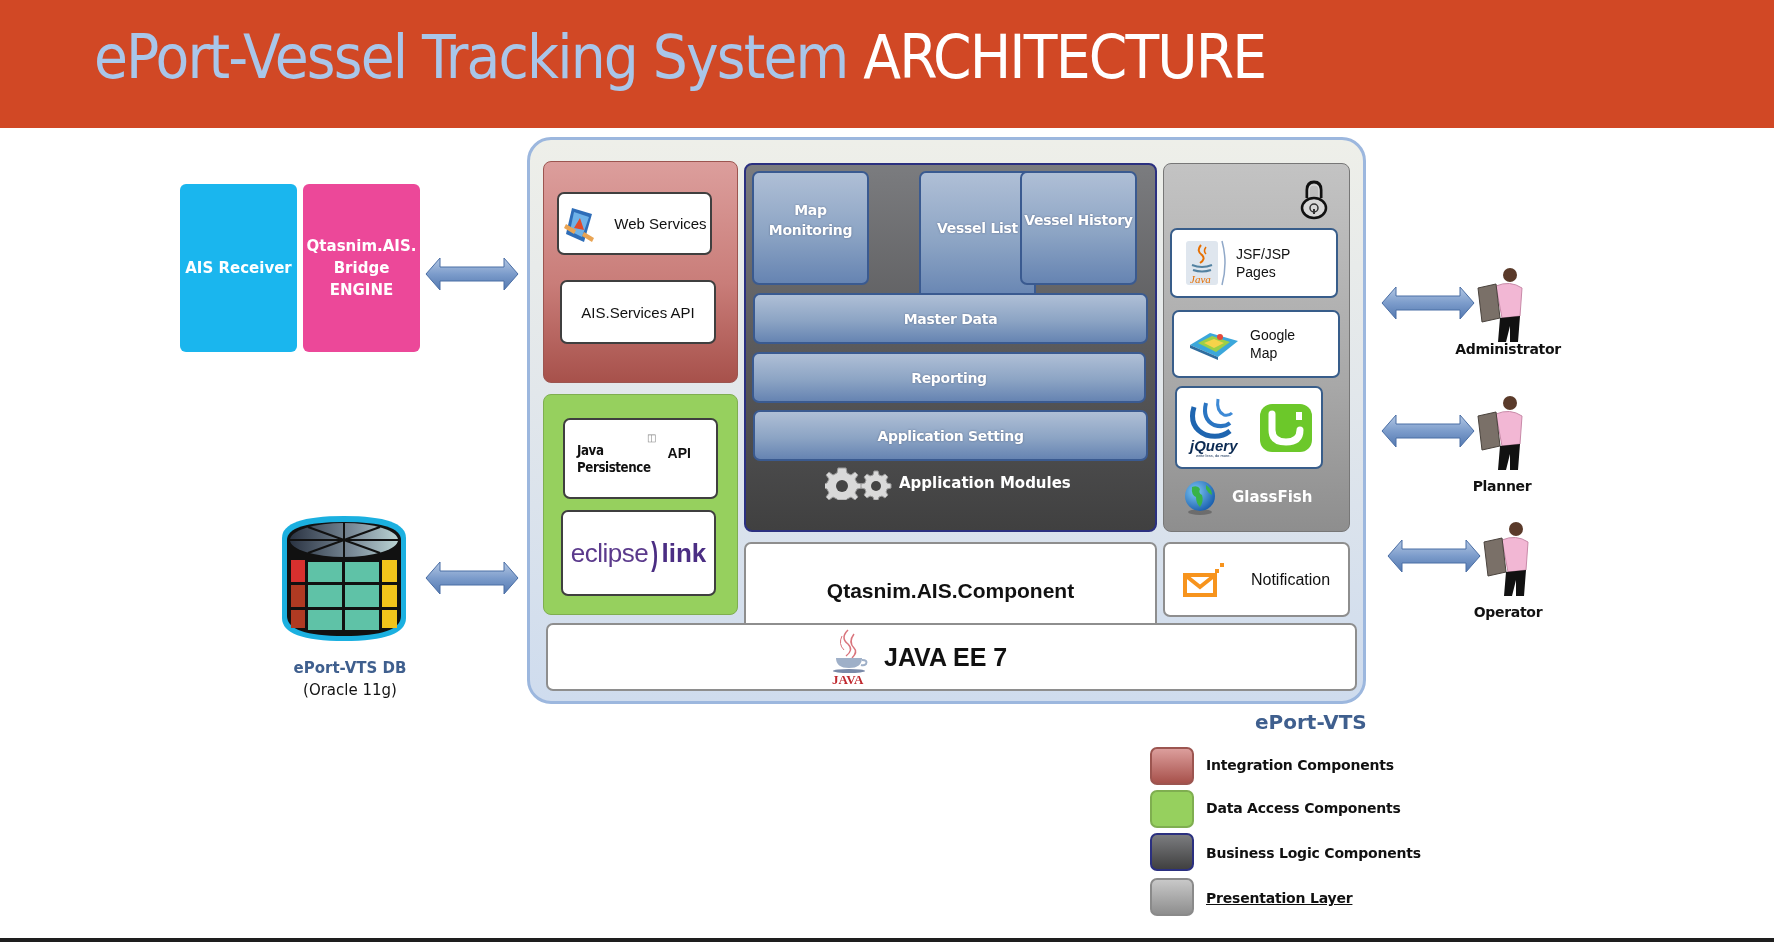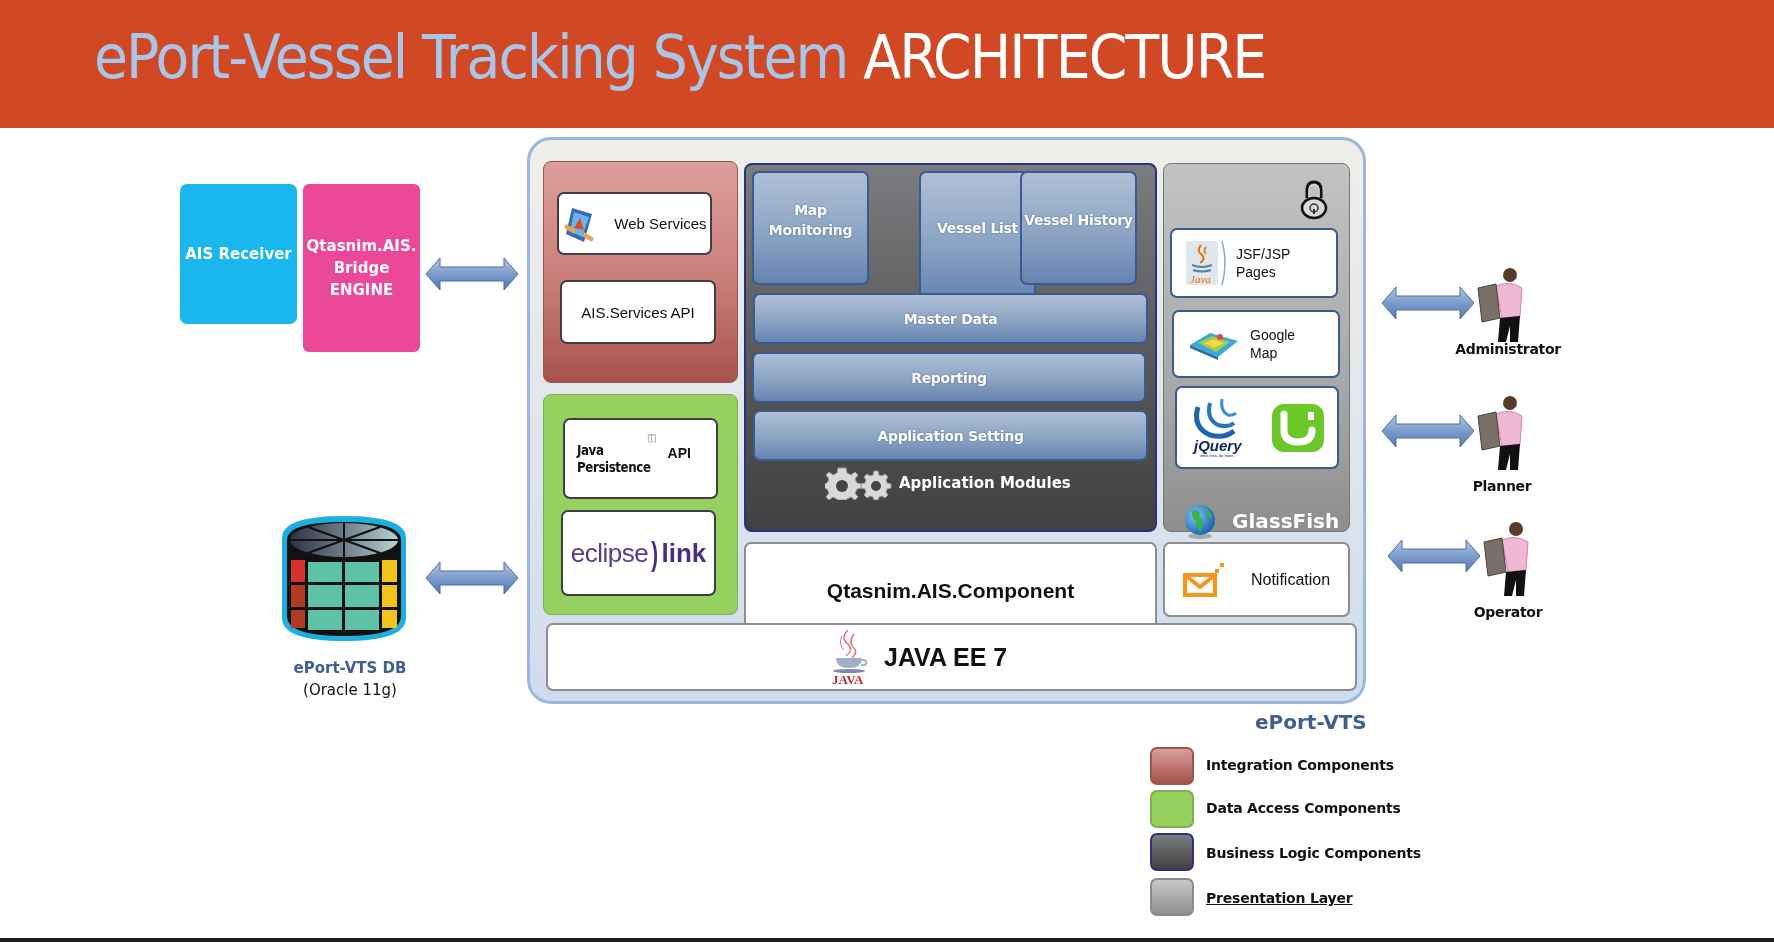--- a/index.html
+++ b/index.html
@@ -10,21 +10,21 @@
   
   #header { left: 0; top: 0; width: 1774px; height: 128px; background: #D14825; }
   #title { left: 94px; top: 22px; font-family: "DejaVu Sans", sans-serif; font-size: 60px; letter-spacing: -2px; white-space: nowrap; font-weight: normal; transform: scaleX(0.92); transform-origin: left top; }
   #title .t1 { color: #A9C6E9; }
   #title .t2 { color: #ffffff; }
 
   #footer-bar { left: 0; top: 938px; width: 1774px; height: 4px; background: #1e1e1e; }
 
   
   .sq-box { border-radius: 6px; color: #fff; font-family: "DejaVu Sans", sans-serif; font-weight: bold; font-size: 15px; display: flex; align-items: center; justify-content: center; text-align: center; line-height: 22px; }
-  #ais-receiver { left: 180px; top: 184px; width: 117px; height: 140px; background: #1AB6EE; border-radius: 7px; }
+  #ais-receiver { left: 180px; top: 184px; width: 117px; height: 168px; background: #1AB6EE; }
   #bridge-engine { left: 303px; top: 184px; width: 117px; height: 168px; background: #ec4899; }
 
   
   .arrow { position: absolute; }
 
   
   #db-icon { left: 278px; top: 510px; width: 132px; height: 135px; }
   #db-label { left: 270px; top: 657px; width: 160px; text-align: center; font-family: "DejaVu Sans", sans-serif; font-size: 15px; line-height: 22px; }
   #db-label .l1 { color: #3F5F8E; font-weight: bold; }
   #db-label .l2 { color: #111; }
@@ -62,23 +62,23 @@
   #mod-vessel-history { left: 1020px; top: 171px; width: 117px; height: 114px; padding-bottom: 16px; }
   #mod-master-data { left: 753px; top: 293px; width: 395px; height: 51px; }
   #mod-reporting { left: 752px; top: 352px; width: 394px; height: 51px; }
   #mod-app-setting { left: 753px; top: 410px; width: 395px; height: 51px; }
   #app-modules-label { left: 825px; top: 465px; height: 36px; display: flex; align-items: center; gap: 6px; color: #fff; font-family: "DejaVu Sans", sans-serif; font-weight: bold; font-size: 15px; }
 
   
   #lock-icon { left: 1300px; top: 180px; width: 28px; height: 40px; }
   #jsf-card { left: 1170px; top: 228px; width: 168px; height: 70px; justify-content: flex-start; padding-left: 14px; gap: 8px; }
   #gmap-card { left: 1172px; top: 310px; width: 168px; height: 68px; justify-content: flex-start; padding-left: 14px; gap: 10px; }
-  #jq-card { left: 1175px; top: 386px; width: 164px; height: 83px; justify-content: space-around; }
+  #jq-card { left: 1175px; top: 386px; width: 148px; height: 83px; justify-content: space-around; }
   .two-line { font-size: 14px; line-height: 18px; color: #111; }
-  #glassfish { left: 1182px; top: 503px; height: 36px; display: flex; align-items: center; gap: 14px; color: #fff; font-family: "DejaVu Sans", sans-serif; font-weight: bold; font-size: 20px; }
+  #glassfish { left: 1182px; top: 479px; height: 36px; display: flex; align-items: center; gap: 14px; color: #fff; font-family: "DejaVu Sans", sans-serif; font-weight: bold; font-size: 15px; }
 
   
   #ais-component { left: 744px; top: 542px; width: 413px; height: 97px; font-weight: bold; font-size: 21px; border-color: #8e8e8e; }
   #notification { left: 1163px; top: 542px; width: 187px; height: 75px; gap: 26px; font-size: 16px; border-color: #8e8e8e; }
   #java-ee { left: 546px; top: 623px; width: 811px; height: 68px; border-color: #8e8e8e; justify-content: flex-start; padding-left: 282px; gap: 14px; font-weight: bold; font-size: 25px; }
 
   
   .user-icon { position: absolute; width: 56px; height: 78px; }
   .user-label { position: absolute; font-family: "DejaVu Sans", sans-serif; font-weight: bold; font-size: 14px; color: #111; text-align: center; width: 130px; letter-spacing: -0.3px; }
 

